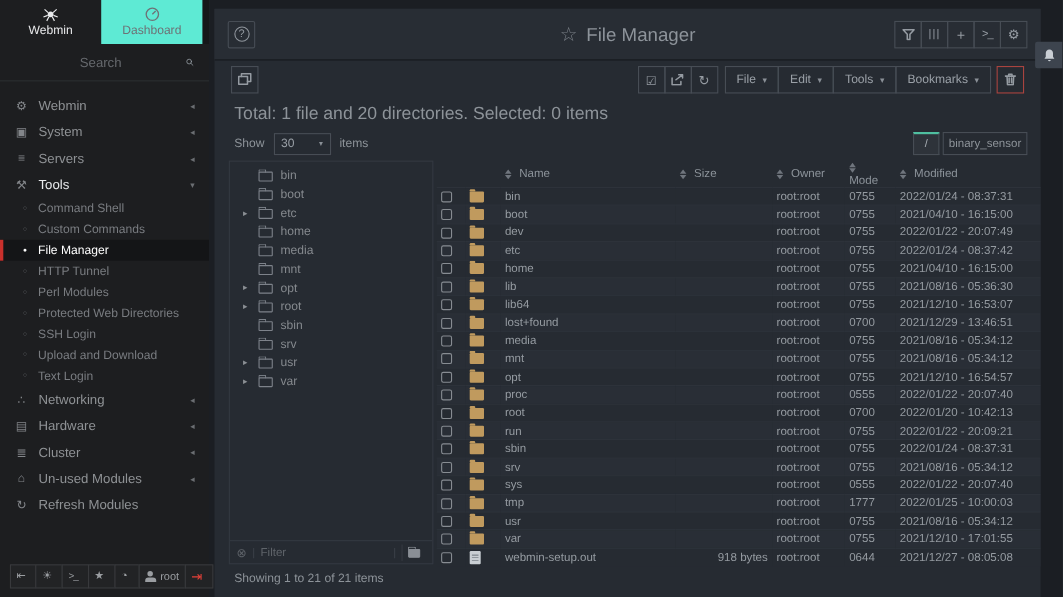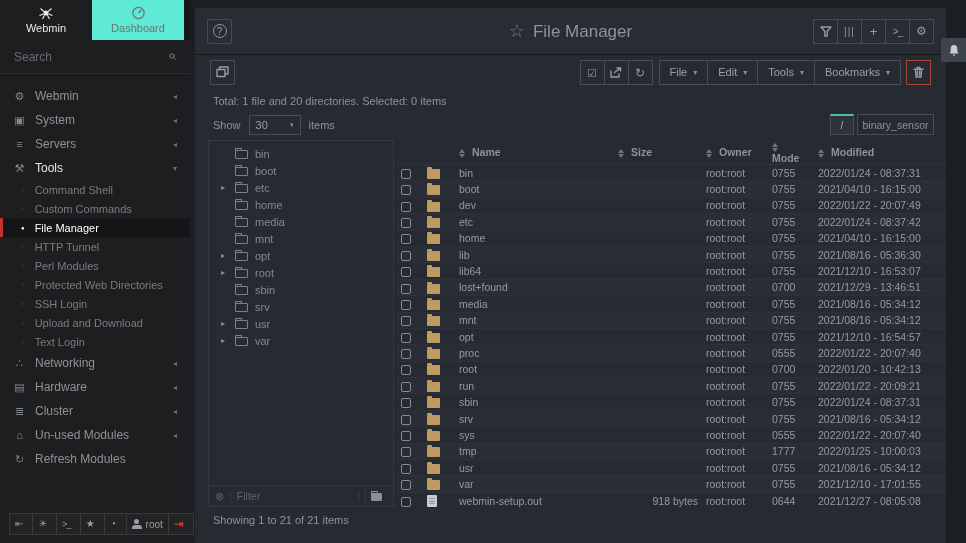--- a/index.html
+++ b/index.html
@@ -12,21 +12,21 @@
     color:#9aa0a6;
   }
   
   .sidebar { position:absolute; left:0; top:0; width:190px; height:543px; background:#1d1e20; z-index:2; }
   .tabs { display:flex; height:40px; background:#161719; }
   .tab { width:92px; display:flex; flex-direction:column; align-items:center; justify-content:center; gap:2px;
          font-size:11px; color:#6e7276; background:#5eead4; cursor:pointer; }
   .tab.active { background:#1d1e20; color:#e9eaec; }
   .tab svg { display:block; }
   .searchbar { display:flex; align-items:center; height:34px; padding:0 14px; border-bottom:1px solid #2c2e31; }
-  .searchbar input { flex:1; background:transparent; border:0; outline:none; color:#b9bcbf; font-size:12px; }
+  .searchbar input { flex:1; background:transparent; border:0; outline:none; color:#b9bcbf; font-size:12px;text-align:center; }
   .searchbar input::placeholder { color:#66696d; }
   .nav { padding-top:10px; font-size:12px; }
   .cat { height:24px; display:flex; align-items:center; gap:9px; padding:0 13px; color:#8f9295; cursor:pointer; }
   .cat .cico { width:13px; text-align:center; font-style:normal; font-size:11px; color:#83868a; }
   .x-gear::before{content:"⚙";} .x-monitor::before{content:"▣";} .x-servers::before{content:"≡";}
   .x-tools::before{content:"⚒";} .x-network::before{content:"∴";} .x-hardware::before{content:"▤";}
   .x-cluster::before{content:"≣";} .x-unused::before{content:"⌂";} .x-refresh::before{content:"↻";}
   .cat .chev { margin-left:auto; font-style:normal; font-size:8px; color:#6b6e72; }
   .chev.x-collapsed::before{content:"◂";}
   .chev.x-expanded::before{content:"▾";}
@@ -74,21 +74,21 @@
   .bellwrap { position:absolute; right:0; top:38px; width:25px; height:24px; background:#3d444e;
               display:flex; align-items:center; justify-content:center; z-index:9; border-radius:2px 0 0 2px; cursor:pointer; }
   
   .trow { display:flex; align-items:center; margin:3px 15px 0 15px; height:28px; }
   .tright { margin-left:auto; display:flex; align-items:center; }
   .menu-btn { height:25px; padding:0 10px; display:flex; align-items:center; gap:6px; background:transparent;
               border:1px solid #474d55; margin-left:-1px; color:#9aa0a7; font-size:11px; font-family:inherit; cursor:pointer; }
   .menu-btn::after{ content:"▾"; font-size:8px; color:#8a9097; }
   .trash-btn { margin-left:5px; border-color:#a9443f; }
   
-  .summary { margin:9px 18px 0; font-size:11px; color:#8d9399; }
+  .summary { margin:9px 18px 0; font-size:16px; color:#8d9399; }
   .controls { margin-top:7px; padding:0 12px 0 18px; display:flex; align-items:center; font-size:11px; color:#8d9399; }
   .showsel { margin:0 8px; width:52px; height:20px; border:1px solid #474d55; background:#262b32; display:flex;
              align-items:center; padding:0 6px; color:#9aa0a7; cursor:pointer; }
   .showsel .caret { margin-left:auto; font-size:7px; font-style:normal; color:#8a9097; }
   .showsel .caret::before{ content:"▾"; }
   .crumbs { margin-left:auto; display:flex; }
   .crumb-root { width:24px; height:21px; background:#2e333a; border:1px solid #474d55; border-top:2px solid #4fbfa0;
                 color:#aab0b6; font-size:10px; display:flex; align-items:center; justify-content:center; cursor:pointer; }
   .crumb-path { width:77px; height:21px; margin-left:3px; background:transparent; border:1px solid #474d55;
                 color:#8d9399; font-size:10.5px; text-align:center; outline:none; }
@@ -107,21 +107,21 @@
   .fclear::before{ content:"⊗"; }
   .fsep { color:#3e434a; font-size:10px; }
   .filterbar input { flex:1; background:transparent; border:0; outline:none; font-size:10.5px; color:#9aa0a6; width:60px; }
   .filterbar input::placeholder { color:#5f646a; }
   .fdir { width:22px; height:15px; border-left:1px solid #343941; display:flex; align-items:center; justify-content:center; cursor:pointer; }
   .fdir .tfolder { width:11px; height:8px; border-color:#8a8f96; background:#8a8f96; }
   .fdir .tfolder::before{ border-color:#8a8f96; }
   
   .gridwrap { flex:1; }
   table.files { width:100%; border-collapse:collapse; font-size:10.5px; color:#959ba1; table-layout:fixed; }
-  table.files th { font-weight:bold; color:#8c939a; text-align:left; height:21px; padding:0 4px; }
+  table.files th { font-weight:normal; color:#8c939a; text-align:left; height:21px; padding:0 4px; }
   table.files td { height:16.4px; padding:0 4px; border-top:1px solid #2d323a; overflow:hidden; white-space:nowrap; }
   table.files tbody tr { background:#262b32; cursor:pointer; }
   table.files tbody tr:nth-child(even) { background:#292e36; }
   .sort { display:inline-flex; flex-direction:column; gap:1px; margin-right:7px; vertical-align:middle; cursor:pointer; }
   .sort b { width:0; height:0; border-left:3px solid transparent; border-right:3px solid transparent; }
   .sort b.up { border-bottom:4px solid #6f757d; }
   .sort b.dn { border-top:4px solid #6f757d; }
   .cbx { width:10px; height:10px; border:1px solid #878c92; border-radius:2px; display:inline-block; vertical-align:middle; cursor:pointer; }
   .fico { display:inline-block; vertical-align:middle; }
   .fico.x-dir { width:13px; height:10px; background:#c09a5e; border-radius:1px; position:relative; }

